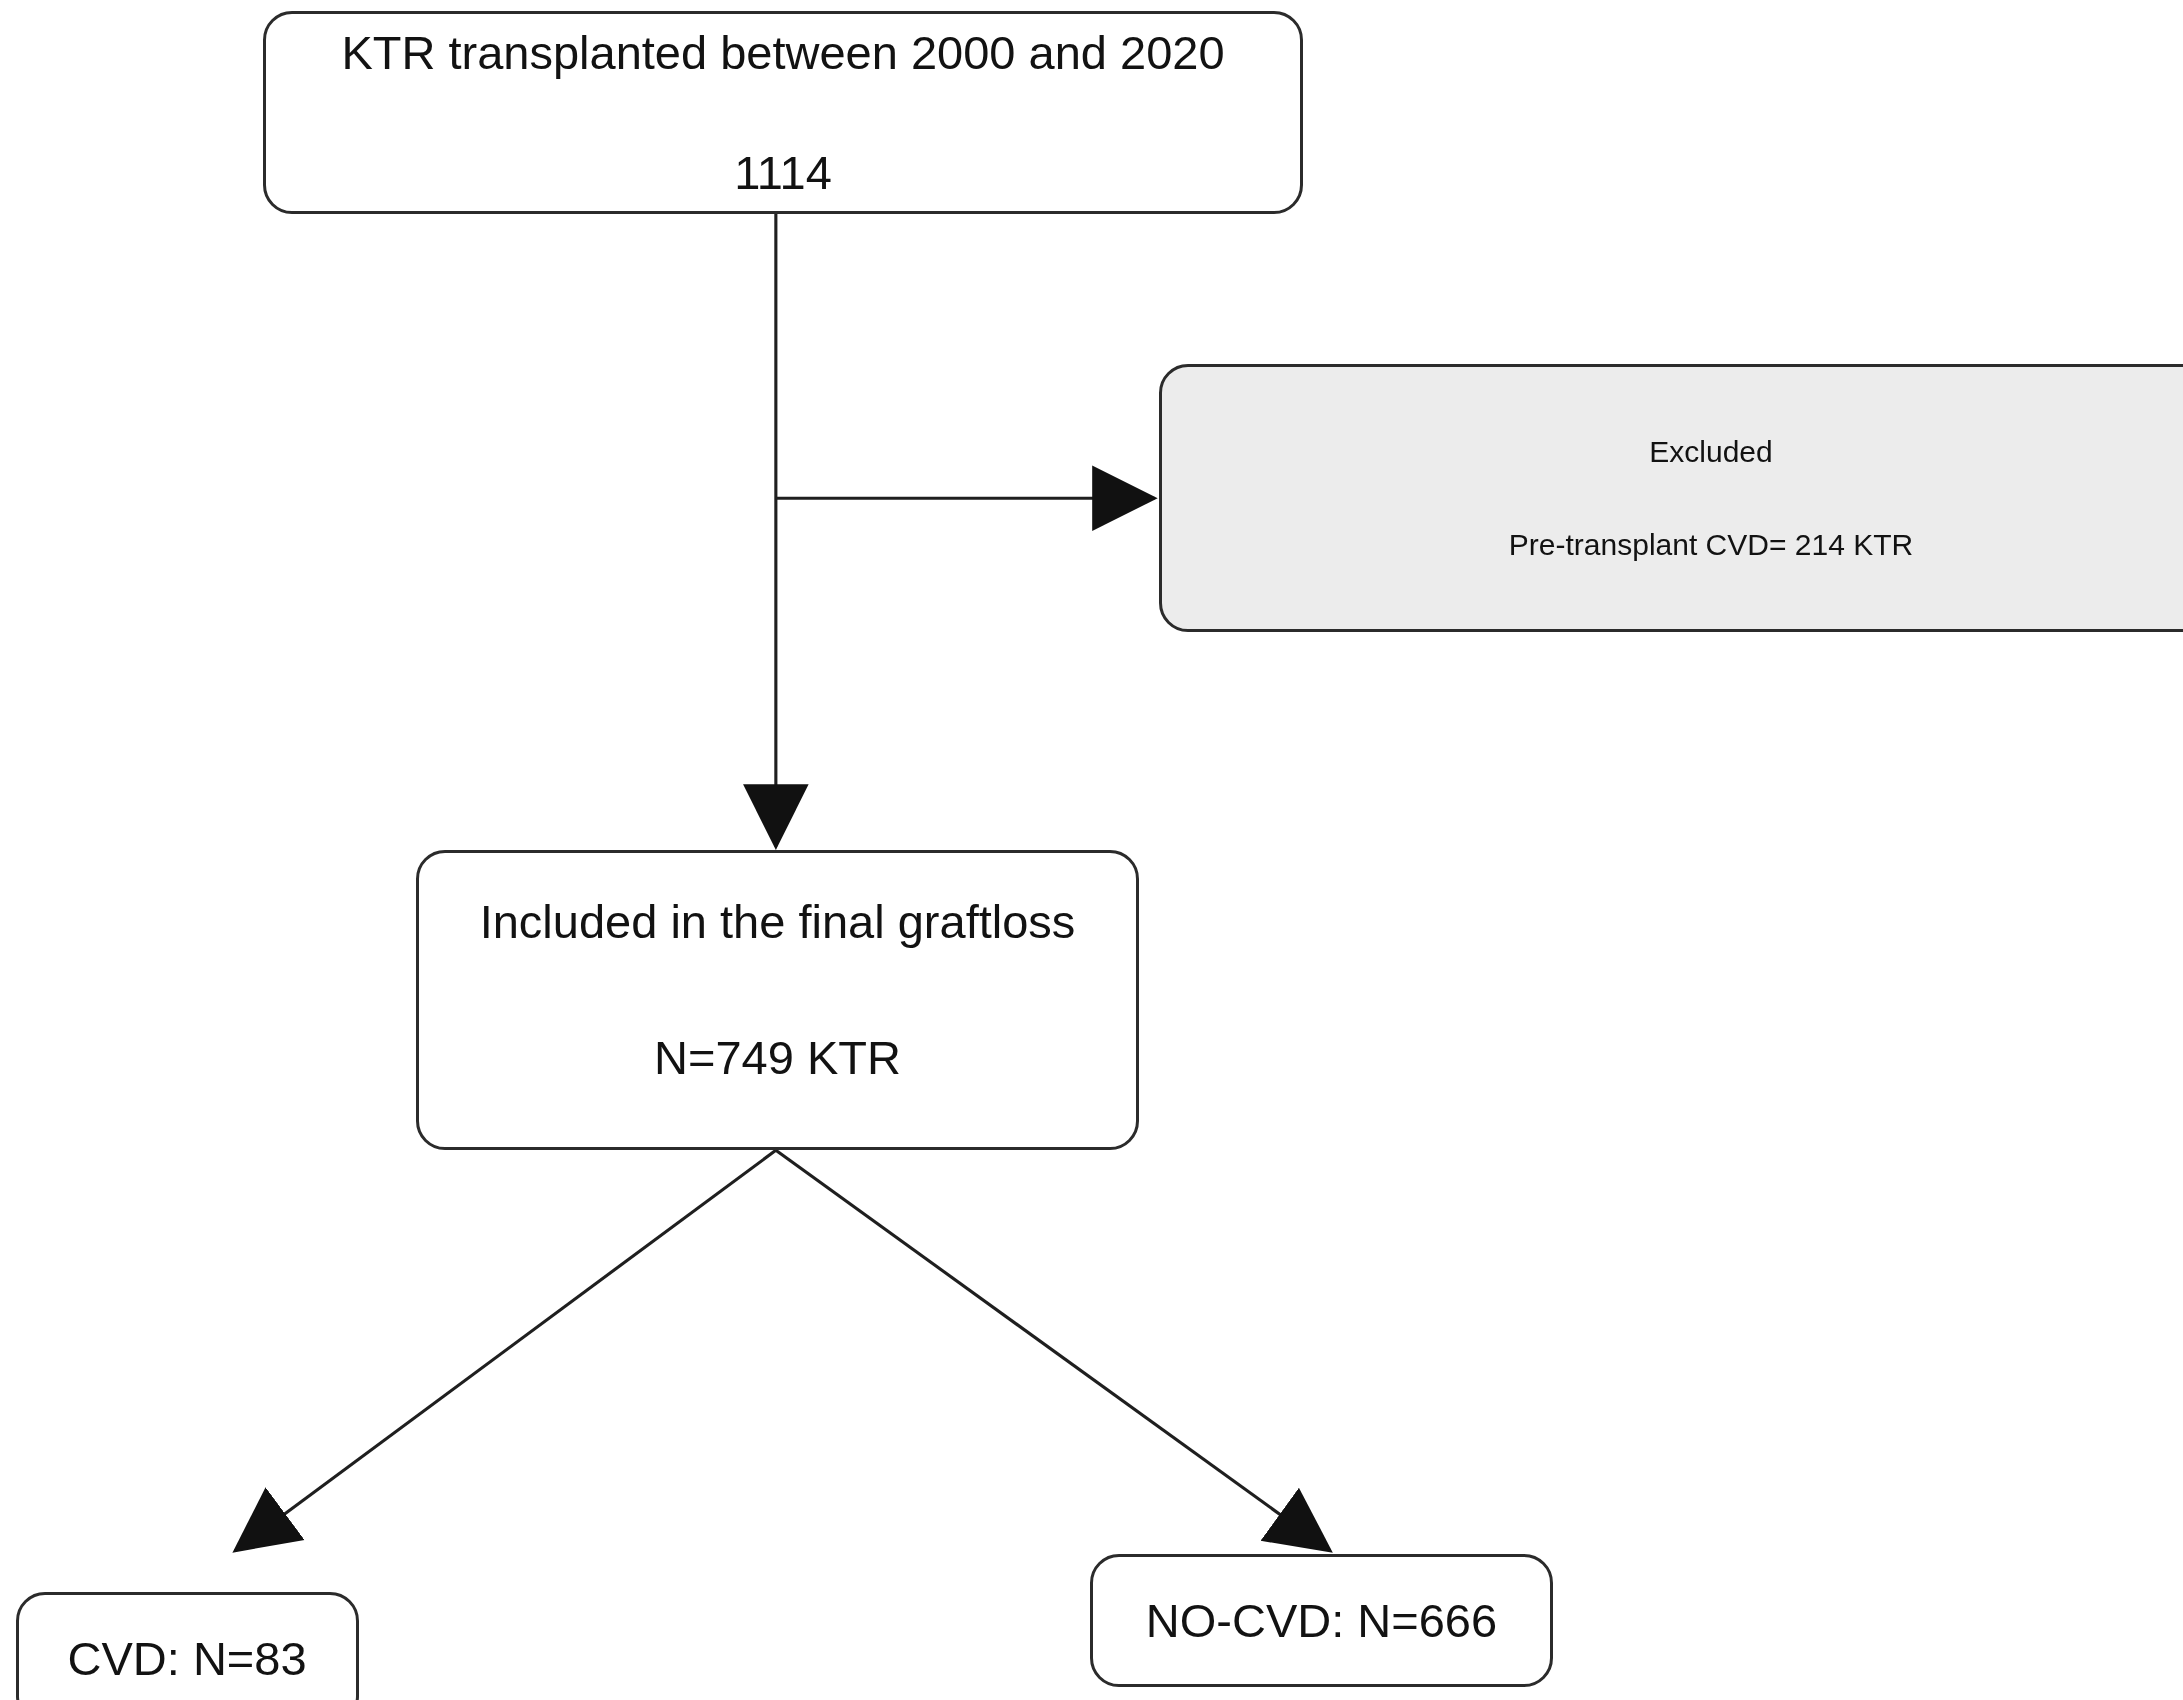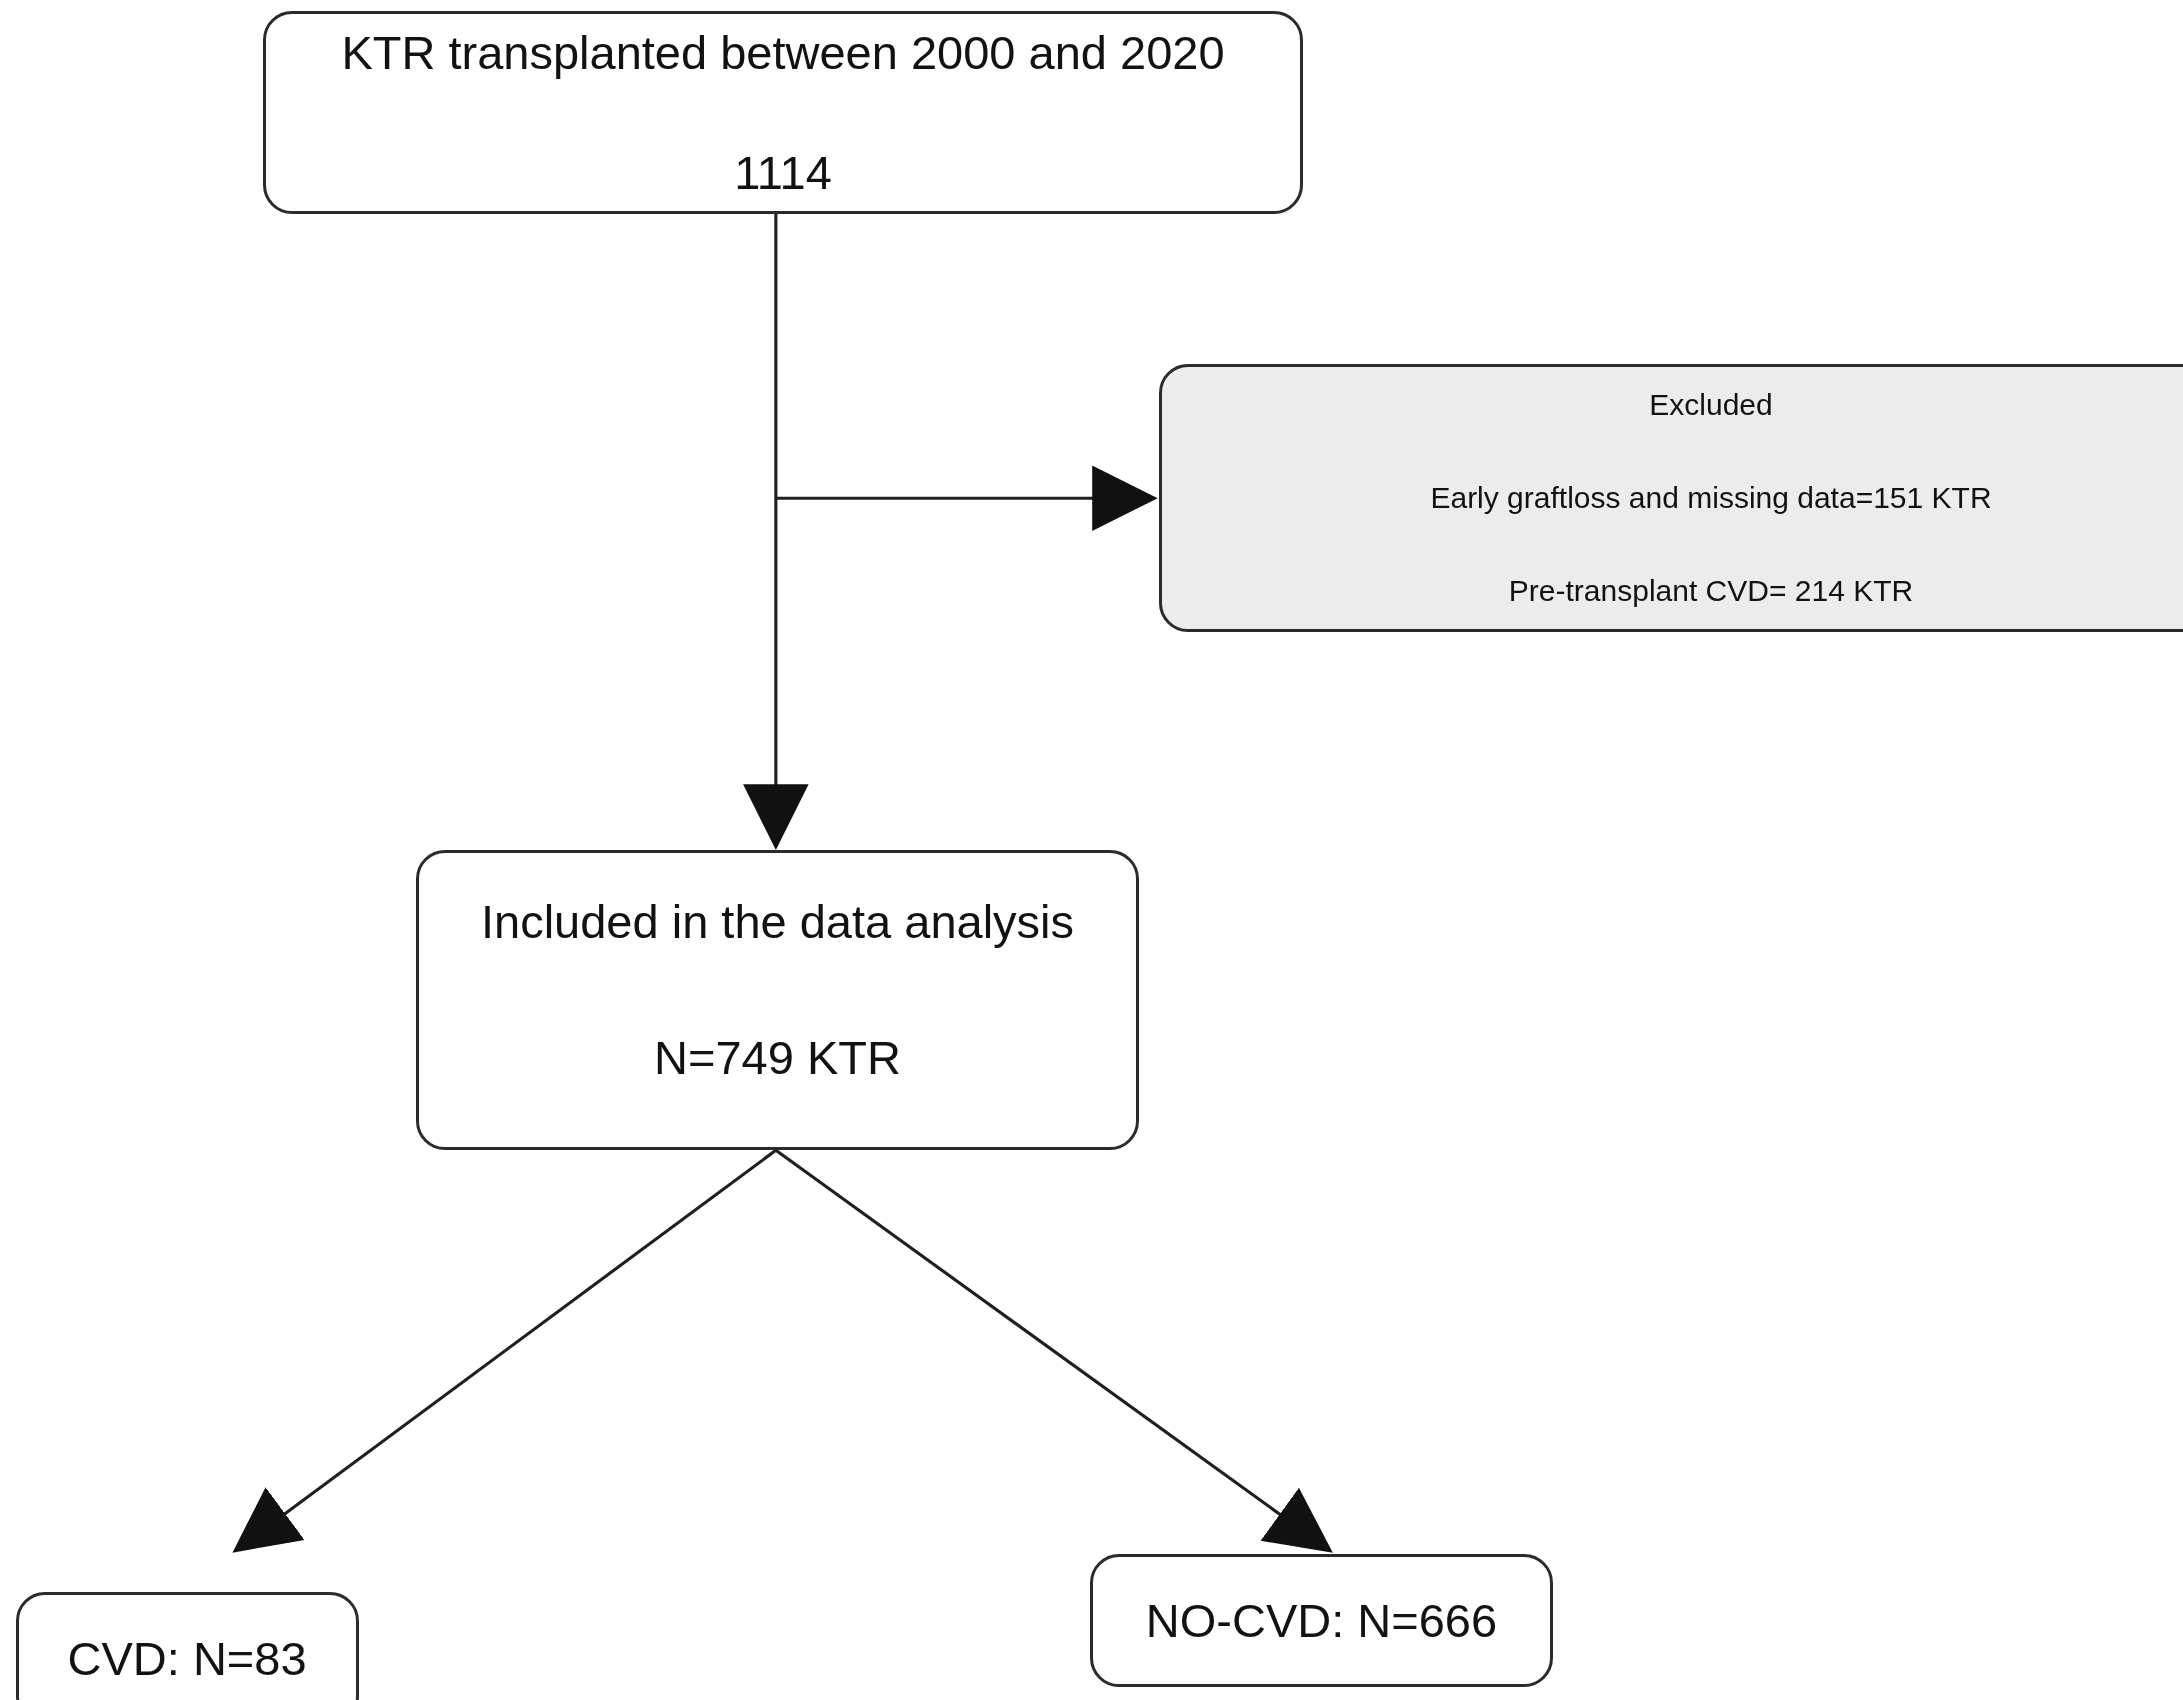--- a/index.html
+++ b/index.html
@@ -65,26 +65,25 @@
     <line x1="1492" y1="2212" x2="2558" y2="2982" stroke="#1f1f1f" stroke-width="6" marker-end="url(#arrow)"></line>
   </svg>
 
   <div class="box" id="box-source">
     <span class="line">KTR transplanted between 2000 and 2020</span>
     <span class="line">1114</span>
   </div>
 
   <div class="box" id="box-excluded">
     <span class="line">Excluded</span>
-    <span class="line">Early graftloss and missing data=151 KTR</span>
     <span class="line">Pre-transplant CVD= 214 KTR</span>
   </div>
 
   <div class="box" id="box-included">
-    <span class="line">Included in the data analysis</span>
+    <span class="line">Included in the final graftloss</span>
     <span class="line">N=749 KTR</span>
   </div>
 
   <div class="box" id="box-cvd">
     <span class="line">CVD: N=83</span>
   </div>
 
   <div class="box" id="box-nocvd">
     <span class="line">NO-CVD: N=666</span>
   </div>

